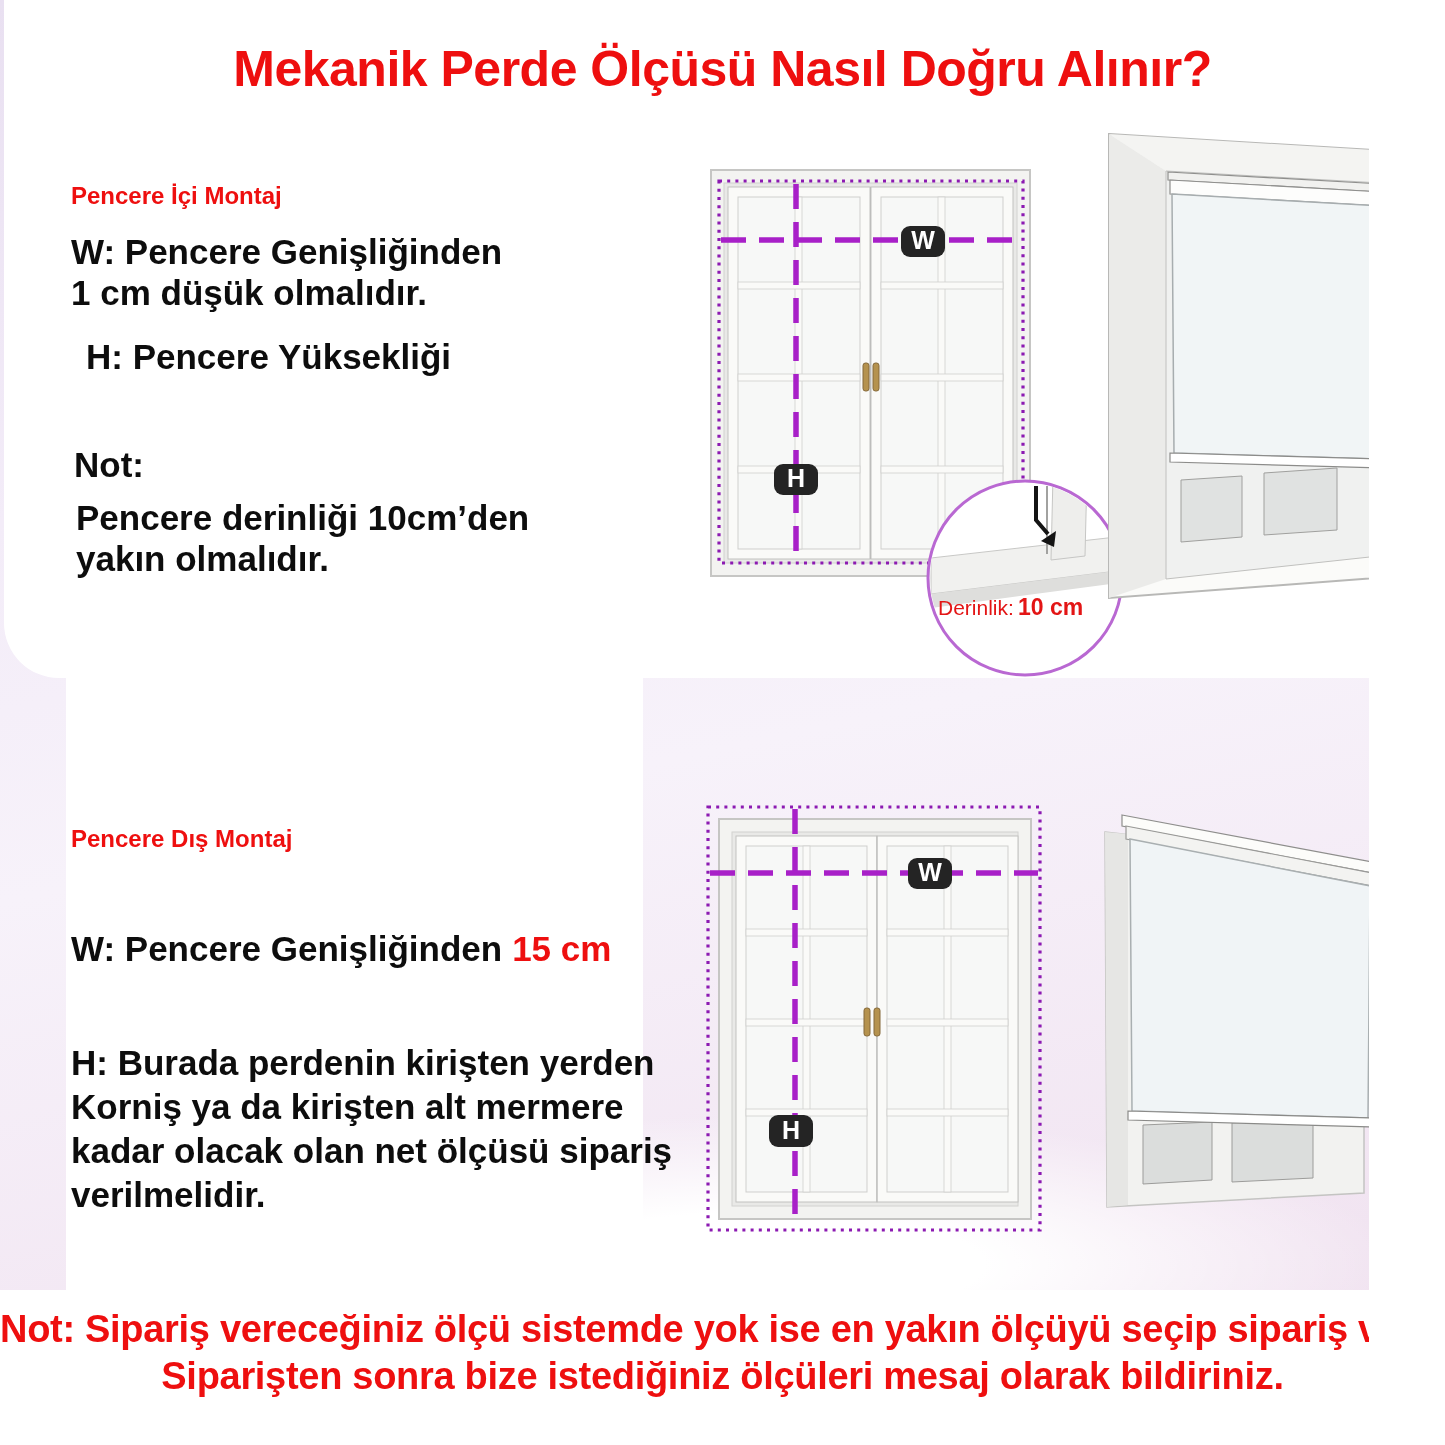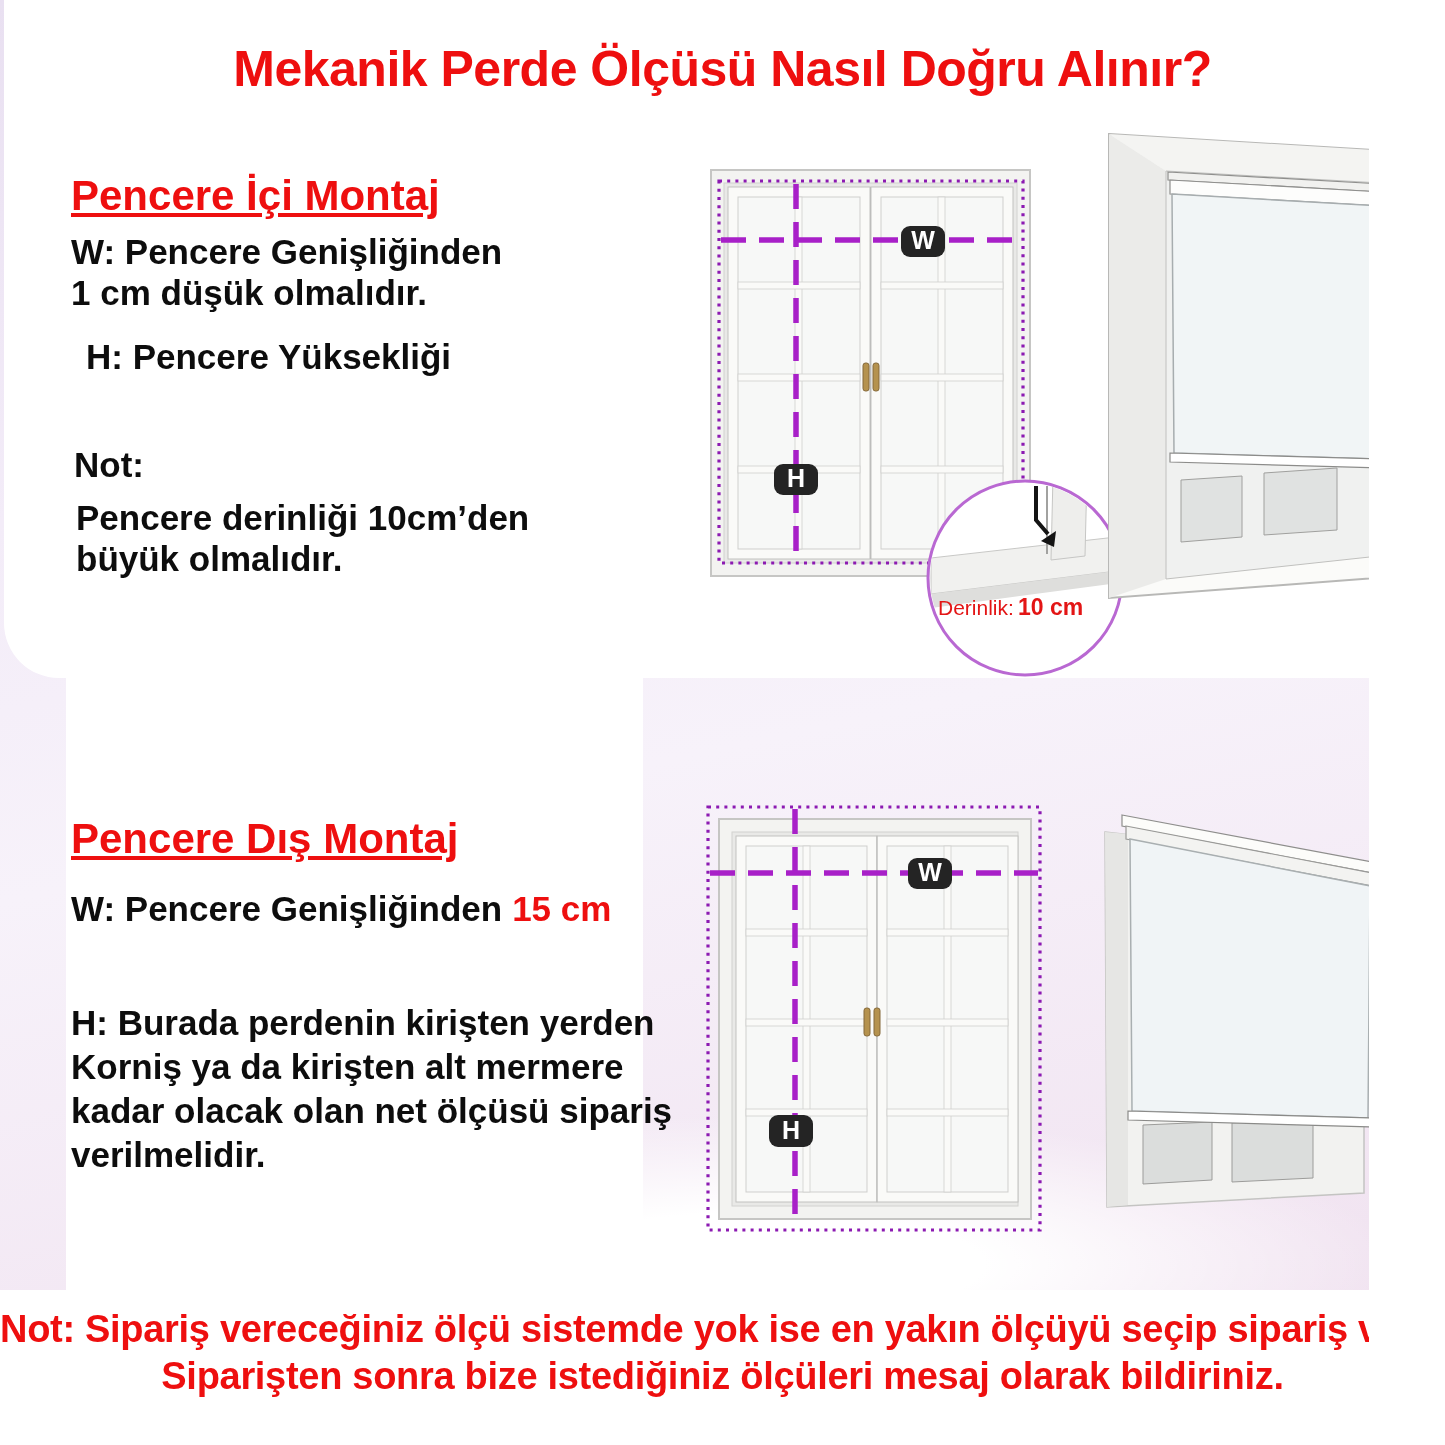--- a/index.html
+++ b/index.html
@@ -13,24 +13,24 @@
   .abs{position:absolute;}
   .card{background:#ffffff;}
   .card-top{left:4px;top:0;width:1437px;height:678px;border-radius:0 0 55px 55px;}
   .card-left{left:66px;top:600px;width:577px;height:692px;}
   .strip-note{left:0;top:1290px;width:1445px;height:155px;}
   .title{
     left:0;top:40px;width:1445px;margin:0;text-align:center;
     font-size:50px;font-weight:700;color:#ee0f0f;letter-spacing:-0.5px;
   }
   .red{color:#ee0f0f;}
-  .sec-heading{font-size:42px;font-weight:700;color:#ee0f0f;line-height:40px;white-space:nowrap;text-decoration:underline;}
+  .sec-heading{font-size:24px;font-weight:700;color:#ee0f0f;line-height:40px;white-space:nowrap;}
   .para{font-size:35px;font-weight:700;color:#0d0d0d;white-space:nowrap;}
   .lh1{line-height:41px;}
-  .lh2{line-height:44px;}
+  .lh2{line-height:44px;margin-top:40px;}
   .hl{margin-left:10px;}
   .note-line{width:1445px;text-align:center;font-size:38px;font-weight:700;color:#ee0f0f;line-height:47px;letter-spacing:-0.3px;white-space:nowrap;}
   .badge-t{font-family:"Liberation Sans",sans-serif;font-size:25px;font-weight:700;fill:#ffffff;text-anchor:middle;}
   .depth-label{font-family:"Liberation Sans",sans-serif;font-size:21px;fill:#e31515;}
   .depth-value{font-family:"Liberation Sans",sans-serif;font-size:23px;font-weight:700;fill:#e31515;}
 </style>
 </head>
 <body>
 
 <div class="page">
@@ -49,21 +49,21 @@
   </div>
 
   <div class="abs para lh1" style="left:86px;top:336px;">
     <div>H: Pencere Yüksekliği</div>
   </div>
 
   <div class="abs para lh1 red" style="left:74px;top:444px;">Not:</div>
 
   <div class="abs para lh1" style="left:76px;top:497px;">
     <div>Pencere derinliği 10cm’den</div>
-    <div>büyük olmalıdır.</div>
+    <div>yakın olmalıdır.</div>
   </div>
 
   <svg class="abs" style="left:695px;top:158px;" width="440" height="525" viewBox="0 0 440 525">
     <g>
       <rect x="16" y="12" width="319" height="406" fill="#f3f3f1" stroke="#c6c6c4" stroke-width="2"></rect>
       <rect x="29" y="25" width="293" height="380" fill="#e9e9e7" stroke="#d2d2d0" stroke-width="1"></rect>
       <rect x="33" y="29" width="142" height="372" fill="#fafaf8" stroke="#c2c2c0"></rect>
       <rect x="176" y="29" width="142" height="372" fill="#fafaf8" stroke="#c2c2c0"></rect>
       <rect x="43" y="39" width="122" height="352" fill="#f7f8f7" stroke="#cfcfcd"></rect>
       <rect x="186" y="39" width="122" height="352" fill="#f7f8f7" stroke="#cfcfcd"></rect>

